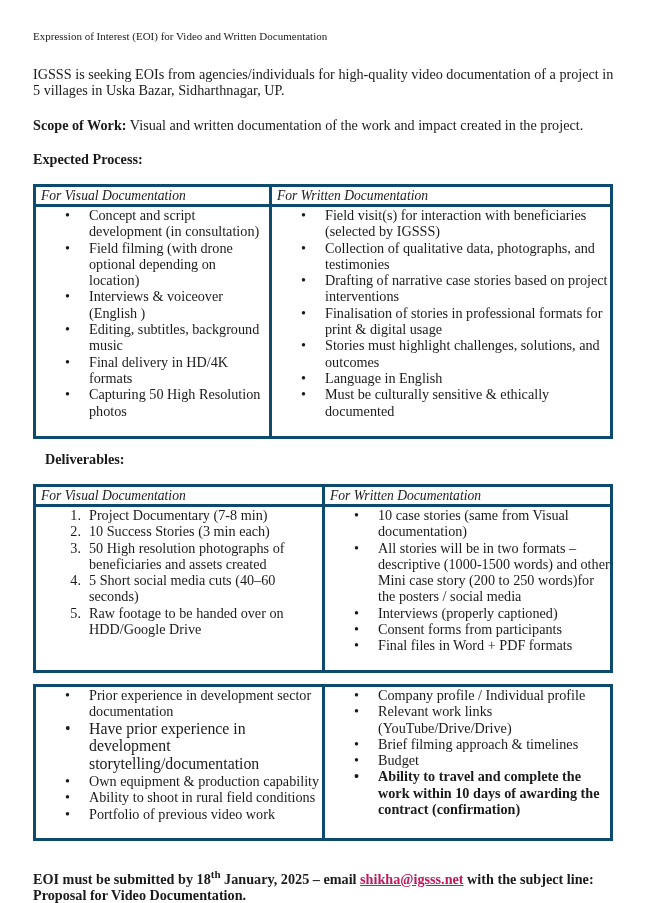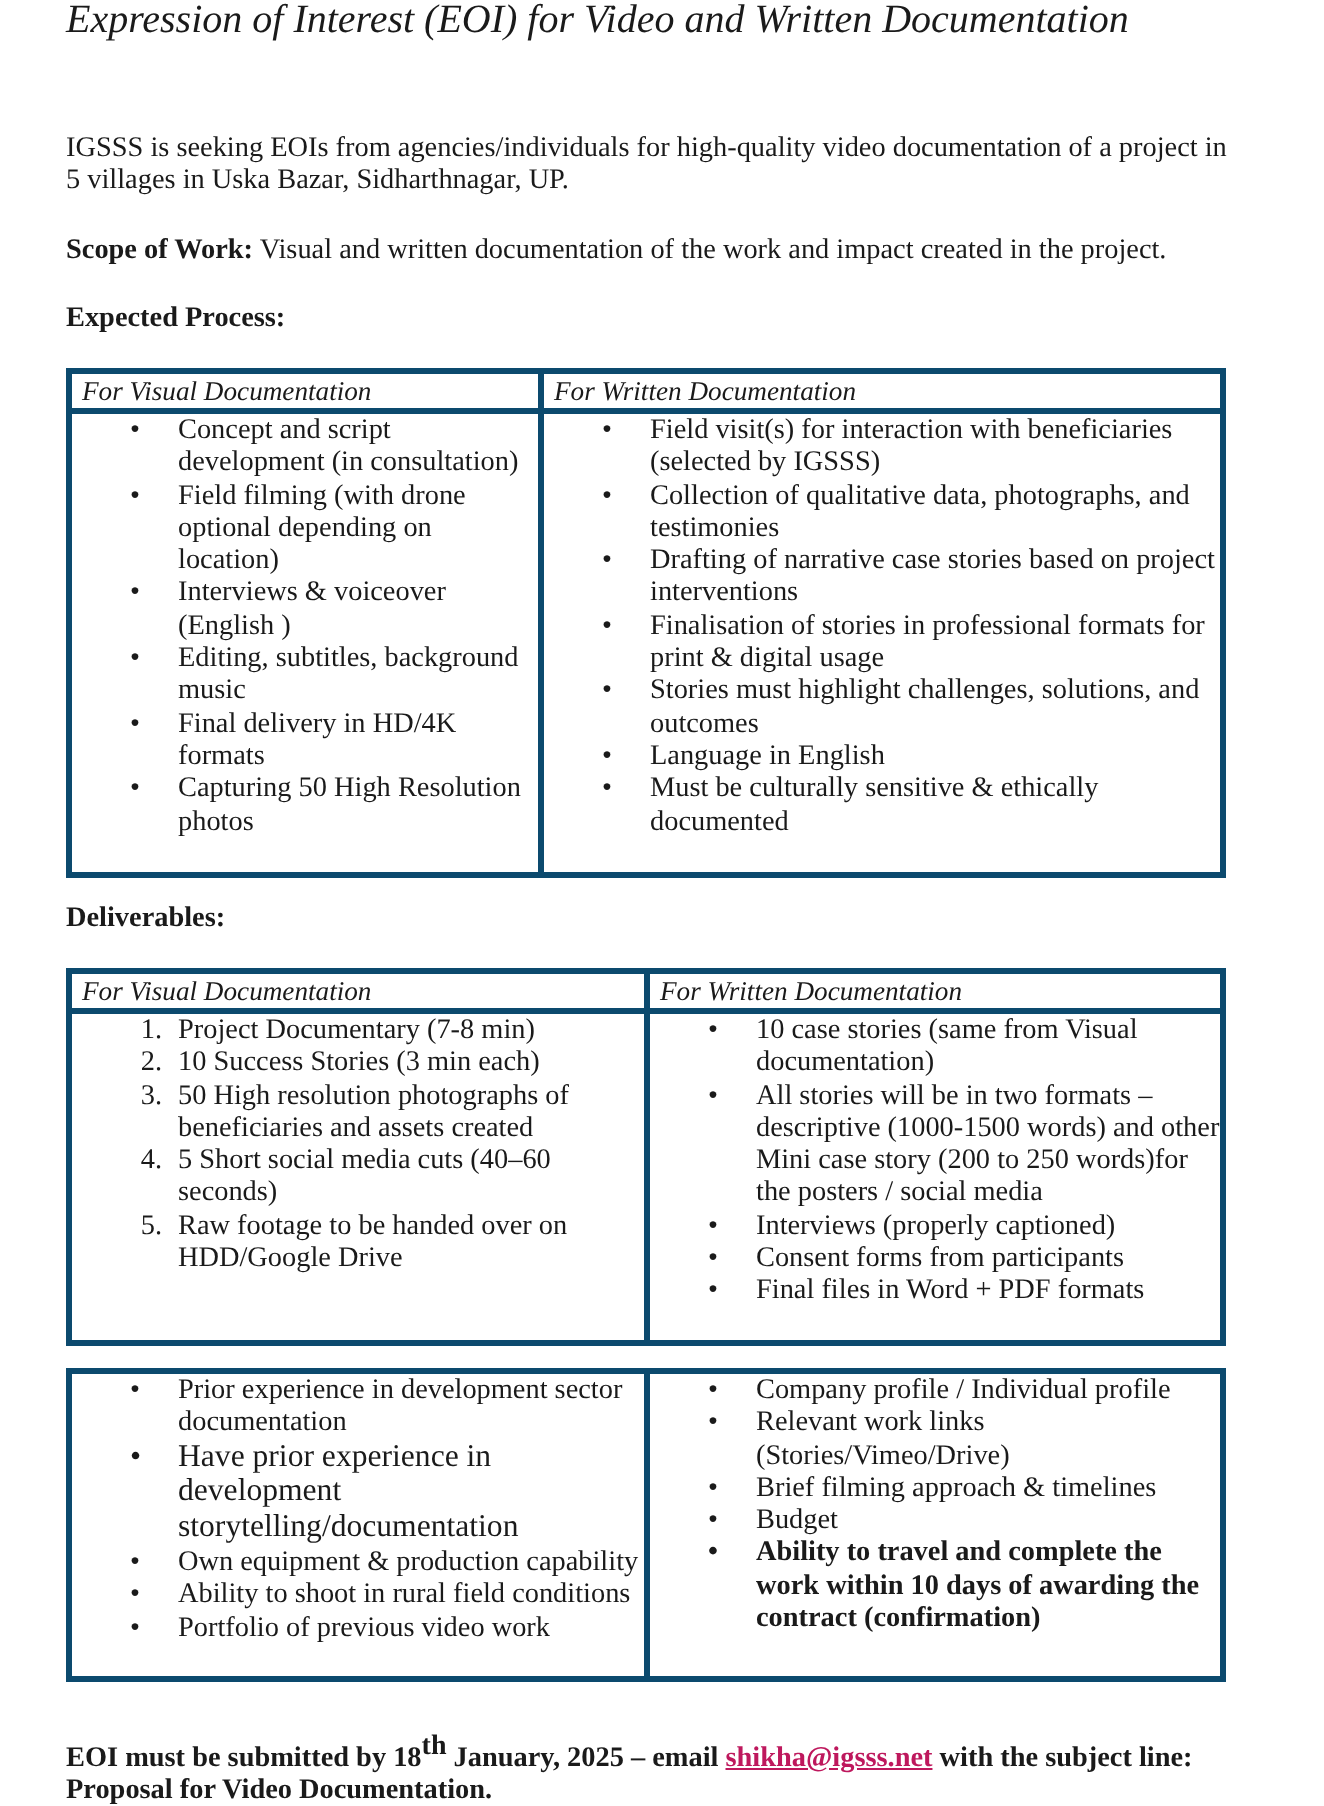--- a/index.html
+++ b/index.html
@@ -2,26 +2,26 @@
 <html><head>
 <meta charset="utf-8">
 <style>
   html, body { margin: 0; padding: 0; background: #ffffff; }
   body {
     width: 662px; height: 903px; overflow: hidden; position: relative;
     font-family: "Liberation Serif", "DejaVu Serif", serif;
     color: #1a1a1a; font-size: 14.2px; line-height: 16.3px;
   }
   .page { position: absolute; left: 33px; top: 0; width: 580px; }
-  .title { position: absolute; top: 2px; left: 0; font-style: italic; font-size: 20px; white-space: nowrap; }
+  .title { position: absolute; top: 28px; left: 0; font-size: 11px; white-space: nowrap; }
   .intro { position: absolute; top: 66px; left: 0; width: 585px; }
   .scope { position: absolute; top: 117px; left: 0; white-space: nowrap; }
   .h-bold { font-weight: bold; text-align: right; }
   .exp-heading { position: absolute; top: 151px; left: 0; font-weight: bold; }
-  .del-heading { position: absolute; top: 451px; left: 0; font-weight: bold; }
+  .del-heading { position: absolute; top: 451px; left: 12px; font-weight: bold; }
 
   table.doc {
     position: absolute; left: 0; border-collapse: collapse; table-layout: fixed;
     border: 1px solid #5a5a5a;
   }
   table.doc th, table.doc td {
     border: 3px solid #0c4a6e; vertical-align: top; padding: 0 0 0 5px; text-align: left;
   }
   table.doc th { font-weight: normal; font-style: italic; height: 17px; line-height: 17px; font-size: 13.6px; }
   table.doc th.bold { font-style: normal; font-weight: bold; font-size: 14.2px; }
@@ -36,21 +36,21 @@
   #t1 col.c1 { width: 236px; }
   #t1 td { height: 229px; }
   #t2 { top: 484px; width: 580px; }
   #t2 col.c1 { width: 289px; }
   #t2 td { height: 163px; }
   #t3 { top: 684px; width: 580px; }
   #t3 col.c1 { width: 289px; }
   #t3 td { height: 151px; }
 
   .footer { position: absolute; top: 871px; left: 0; font-weight: bold; width: 600px; }
-  .footer sup { font-size: 14px; line-height: 0; vertical-align: super; margin-top: 32px; }
+  .footer sup { font-size: 11px; line-height: 0; vertical-align: super; margin-top: 32px; }
   .footer a { color: #1155cc; text-decoration: underline; font-weight: bold; }
 </style>
 </head>
 <body>
 
 <div class="page">
   <div class="title">Expression of Interest (EOI) for Video and Written Documentation</div>
 
   <div class="intro">IGSSS is seeking EOIs from agencies/individuals for high-quality video documentation of a project in 5 villages in Uska Bazar, Sidharthnagar, UP.</div>
 
@@ -143,21 +143,21 @@
           <li><span class="bullet">•</span><span>Prior experience in development sector documentation</span></li>
           <li class="big"><span class="bullet">•</span><span>Have prior experience in development storytelling/documentation</span></li>
           <li><span class="bullet">•</span><span>Own equipment &amp; production capability</span></li>
           <li><span class="bullet">•</span><span>Ability to shoot in rural field conditions</span></li>
           <li><span class="bullet">•</span><span>Portfolio of previous video work</span></li>
         </ul>
       </td>
       <td>
         <ul class="bl">
           <li><span class="bullet">•</span><span>Company profile / Individual profile</span></li>
-          <li><span class="bullet">•</span><span>Relevant work links (Stories/Vimeo/Drive)</span></li>
+          <li><span class="bullet">•</span><span>Relevant work links (YouTube/Drive/Drive)</span></li>
           <li><span class="bullet">•</span><span>Brief filming approach &amp; timelines</span></li>
           <li><span class="bullet">•</span><span>Budget</span></li>
           <li class="bolditem"><span class="bullet">•</span><span>Ability to travel and complete the work within 10 days of awarding the contract (confirmation)</span></li>
         </ul>
       </td>
     </tr>
   </tbody>
     </table>
 
   <div class="footer">

